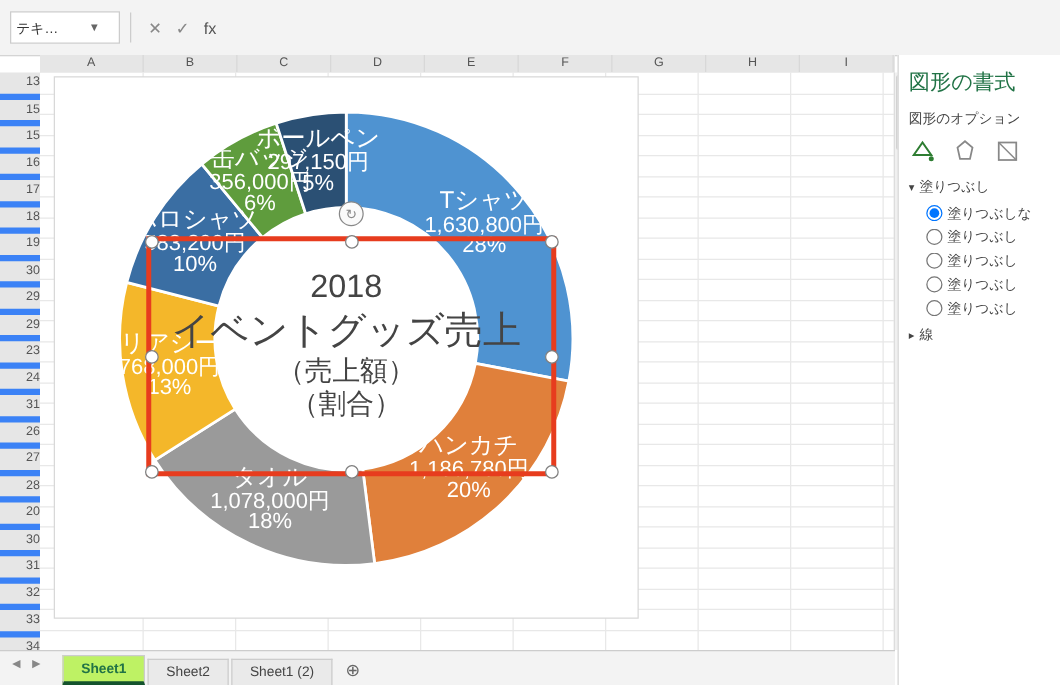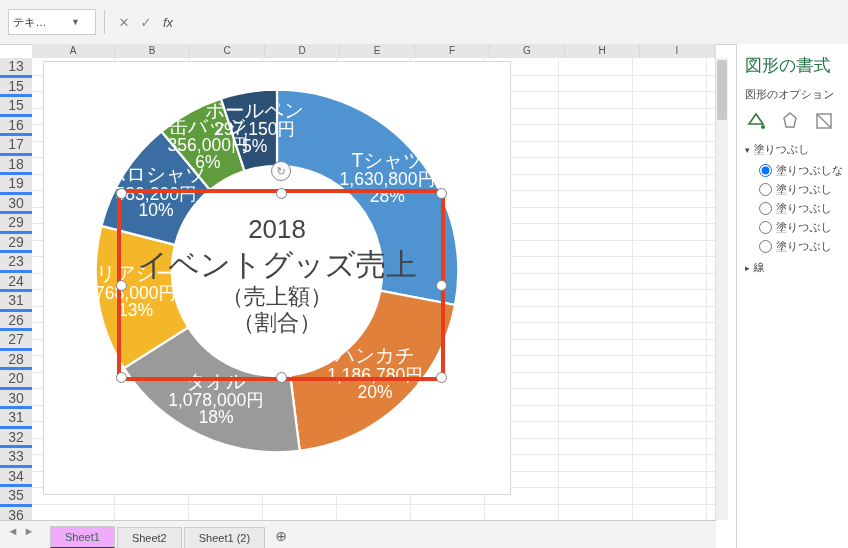--- a/index.html
+++ b/index.html
@@ -5,25 +5,25 @@
   html, body { margin:0; padding:0; font-family:"Yu Gothic","Meiryo",sans-serif; background:#fff; overflow:hidden; }
   #app { width:848px; height:548px; position:relative; background:#fff; }
 
   
   #top { position:absolute; left:0; top:0; right:0; height:44px; border-bottom:1px solid #d4d4d4; background:#f3f3f3; display:flex; align-items:center; }
   .namebox { width:86px; height:24px; margin-left:8px; background:#fff; border:1px solid #ccc; display:flex; align-items:center; font-size:11px; color:#333;}
   .namebox span { flex:1; padding-left:4px; overflow:hidden; text-overflow:ellipsis; white-space:nowrap;}
   .nb-dd { width:16px; text-align:center; color:#666; font-size:9px; }
   .nb-sep { width:1px; height:24px; background:#ccc; margin:0 8px; }
   .fbtn { width:22px; height:22px; display:flex; align-items:center; justify-content:center; color:#888; font-size:13px;}
-  .fx { font-style:italic; color:#555; }
+  .fx { color:#555; }
 
   
   #rows { position:absolute; left:0; top:58px; width:32px; bottom:28px; background:#e6e6e6; border-right:1px solid #ccc;}
-  .rh { height:16.5px; border-bottom:3px solid #3b82f6; font-size:14px; color:#555; text-align:center; line-height:16.5px;}
+  .rh { height:16.5px; border-bottom:5px solid #3b82f6; font-size:10px; color:#555; text-align:right; line-height:16.5px;}
 
   
   #cols { position:absolute; left:32px; top:44px; right:132px; height:14px; background:#e6e6e6; border-bottom:1px solid #ccc; display:flex;}
   .ch { width:74px; border-right:1px solid #d8d8d8; font-size:10px; color:#555; text-align:center; line-height:14px;}
   .ch.wide { width:82px; }
 
   
   #sheet { position:absolute; left:32px; top:58px; right:132px; bottom:28px; background:#fff; }
   #grid { position:absolute; inset:0; }
   #grid .vline, #grid .hline { position:absolute; background:#e8e8e8; }
@@ -37,36 +37,36 @@
   .dlabel { font-size:10.5px; fill:#fff; text-anchor:middle; font-family:inherit;}
   .dlabel.small { font-size:9.5px; }
   .centerTxt { font-family:inherit; text-anchor:middle; }
 
   
   #selBox { position:absolute; border:4px solid #e73c1e; pointer-events:none; }
   .handle { position:absolute; width:9px; height:9px; border:1px solid #7f7f7f; background:#fff; border-radius:50%; pointer-events:auto;}
   .rotH { position:absolute; width:18px; height:18px; border:1.5px solid #888; border-radius:50%; left:50%; transform:translateX(-50%); top:-32px; display:flex; align-items:center; justify-content:center; color:#888; font-size:11px; background:#fafafa;}
 
   
-  #pane { position:absolute; right:0; top:44px; width:112px; bottom:0; background:#fff; border-left:1px solid #d4d4d4; padding:6px 0 16px 8px; box-sizing:border-box; overflow:hidden;}
+  #pane { position:absolute; right:0; top:44px; width:130px; bottom:0; background:#fff; border-left:1px solid #d4d4d4; padding:6px 0 16px 8px; box-sizing:border-box; overflow:hidden;}
   #pane h1 { font-size:17px; color:#217346; margin:4px 0 10px 0; font-weight:400; white-space:nowrap;}
   #pane .sub { font-size:11px; color:#444; margin-bottom:8px; white-space:nowrap;}
   .iconrow { display:flex; gap:12px; margin-bottom:10px;}
   .picon { width:22px; height:22px; display:flex; align-items:center; justify-content:center;}
   .sect { font-size:11px; color:#444; margin:6px 0; white-space:nowrap;}
   .sect .tri { color:#444; margin-right:4px; font-size:9px; display:inline-block;}
   .radio { font-size:11px; color:#444; margin:4px 0 4px 14px; white-space:nowrap; display:flex; align-items:center;}
   .radio input { margin:0 4px 0 0; }
 
   
   #tabs { position:absolute; left:0; right:132px; bottom:0; height:28px; background:#f3f3f3; border-top:1px solid #ccc; display:flex; align-items:flex-end; padding-left:50px; box-sizing:border-box;}
   .navset { position:absolute; left:6px; top:4px; display:flex; gap:2px;}
   .navset span { width:14px; height:18px; color:#888; font-size:11px; text-align:center;}
   .tab { padding:4px 14px 4px 14px; font-size:11px; border:1px solid #ccc; border-bottom:none; background:#eaeaea; color:#444; margin-right:2px;}
-  .tab.active { background:#f0abfc; border-bottom:1px solid #14532d; color:#217346; font-weight:400;}
+  .tab.active { background:#bef264; border-bottom:3px solid #14532d; color:#217346; font-weight:700;}
   .addtab { width:20px; text-align:center; color:#666; font-size:14px; padding:4px 4px;}
   
   
   #vscroll { position:absolute; right:120px; top:58px; width:12px; bottom:28px; background:#f0f0f0; border-left:1px solid #ddd;}
   #vscroll .thumb { position:absolute; left:1px; right:1px; top:2px; height:60px; background:#c8c8c8; border-radius:2px;}
 </style>
 </head>
 <body>
 
 <div id="app">

